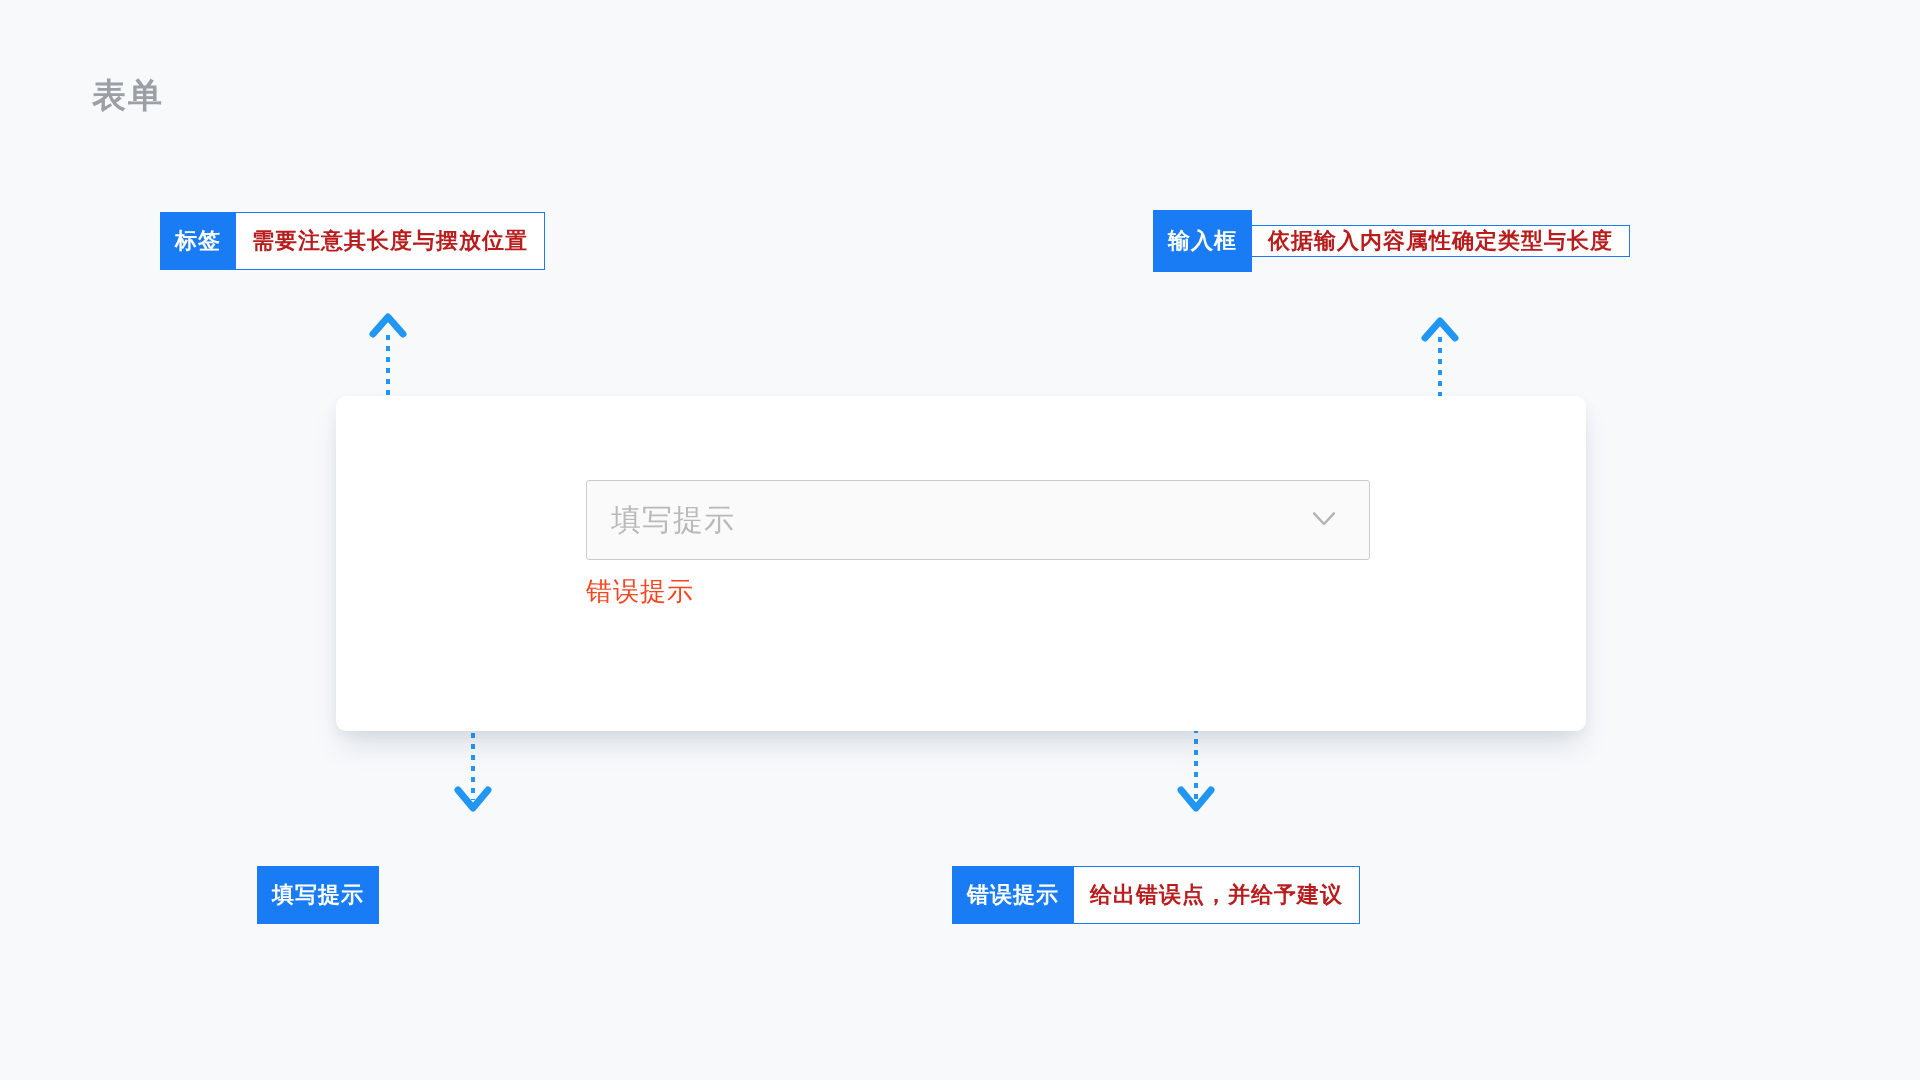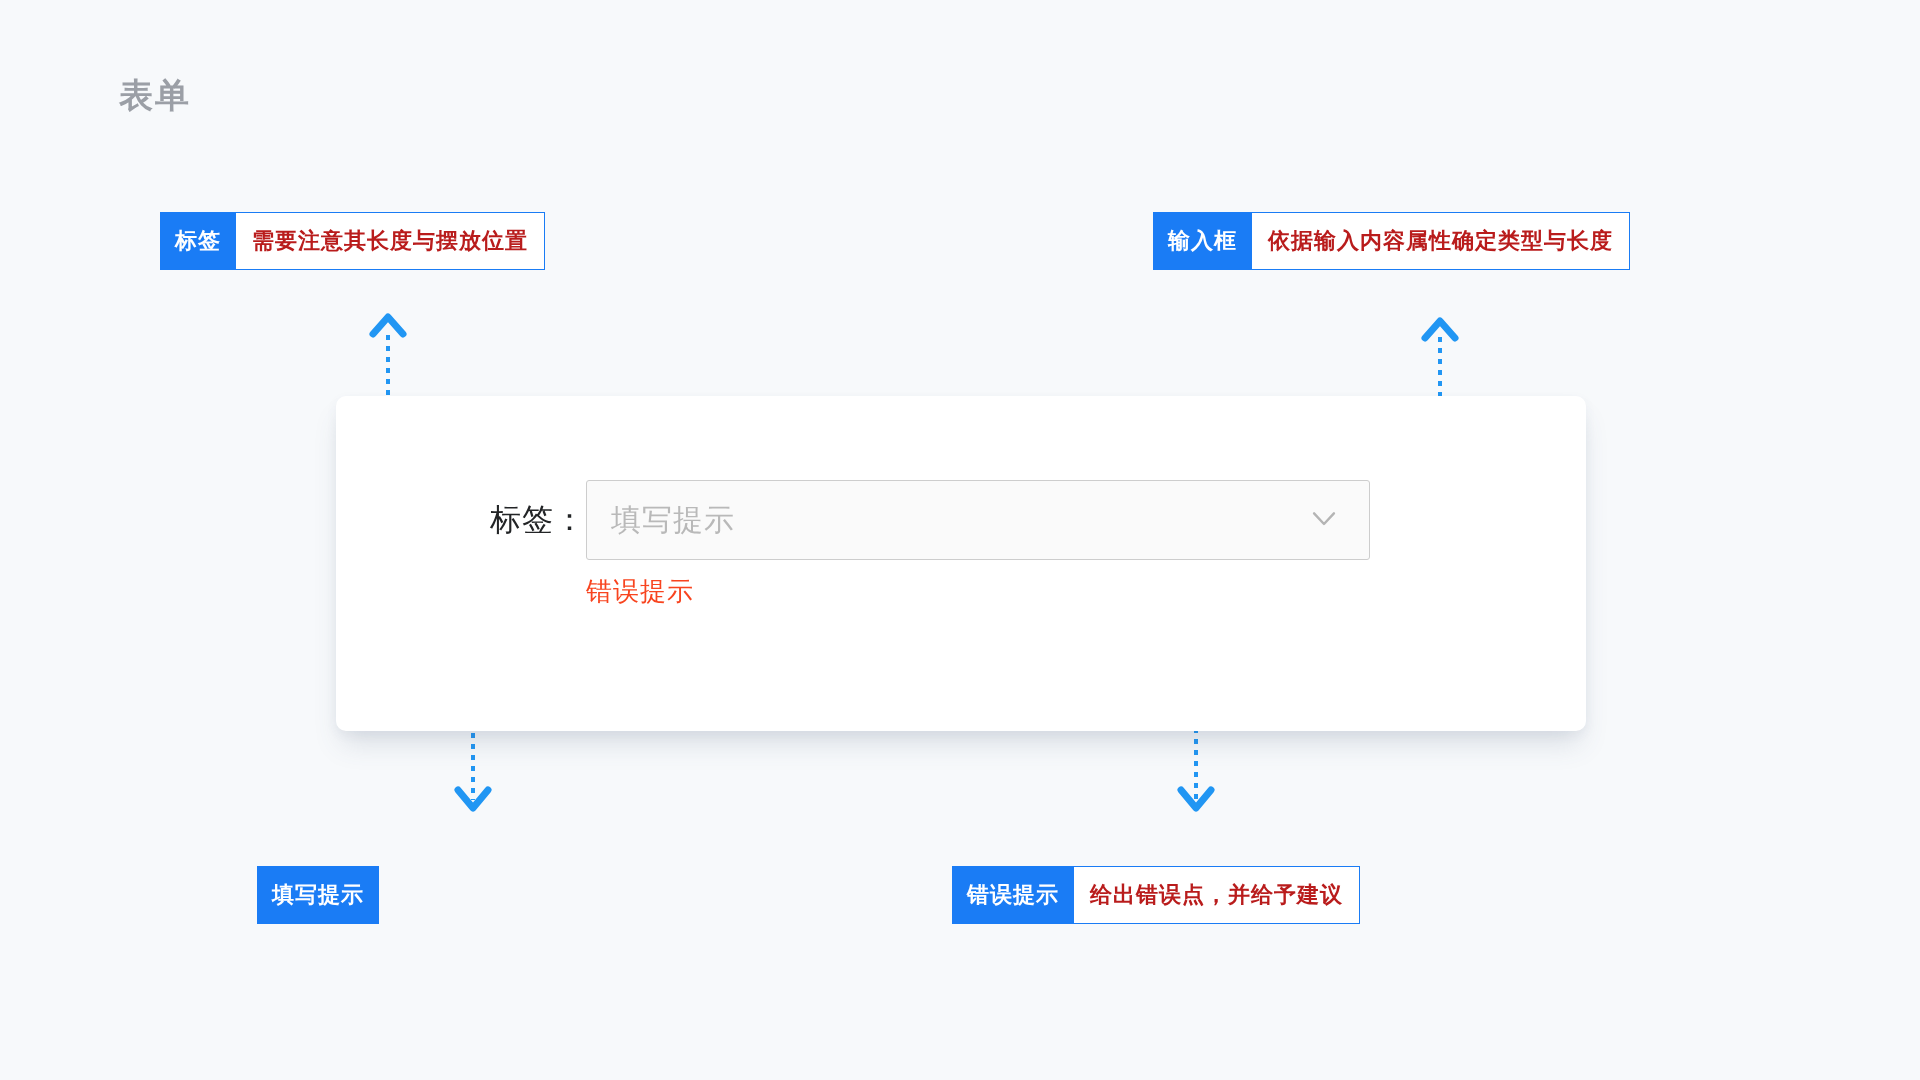--- a/index.html
+++ b/index.html
@@ -26,21 +26,20 @@
   .page-title {
     position: absolute;
     left: 92px;
     top: 78px;
     font-size: 34px;
     font-weight: bold;
     color: #9b9fa6;
     letter-spacing: 2px;
     line-height: 1;
     white-space: nowrap;
-    margin-left: 27px;
   }
 
   
   .callout {
     position: absolute;
     display: flex;
     align-items: stretch;
     height: 58px;
     white-space: nowrap;
   }
@@ -63,21 +62,21 @@
     font-size: 22px;
     font-weight: bold;
     letter-spacing: 1px;
     display: flex;
     align-items: center;
     padding: 0 16px;
     box-sizing: border-box;
   }
 
   #callout-label        { left: 160px;  top: 212px; }
-  #callout-input        { left: 1153px; top: 212px; }
+  #callout-input        { left: 1153px; top: 212px; align-items: center; }
   #callout-placeholder  { left: 257px;  top: 866px; }
   #callout-error        { left: 952px;  top: 866px; }
 
   
   .form-card {
     position: absolute;
     left: 336px;
     top: 396px;
     width: 1250px;
     height: 335px;
@@ -234,21 +233,20 @@
   </div>
 
   <div class="callout" id="callout-error">
     <div class="chip-tag">错误提示</div>
     <div class="chip-body">给出错误点，并给予建议</div>
   </div>
 
   <div class="form-card">
     <div class="form-row">
 
-      <div class="form-label">标签：</div>
 
       <div class="form-control">
         <div class="form-placeholder">填写提示</div>
         <svg class="chevron-icon" viewBox="0 0 24 24">
           <path d="M5 8.5 L12 16 L19 8.5" fill="none" stroke="#b4b4b4" stroke-width="1.7" stroke-linecap="round" stroke-linejoin="round"></path>
         </svg>
       </div>
 
     </div>
 

